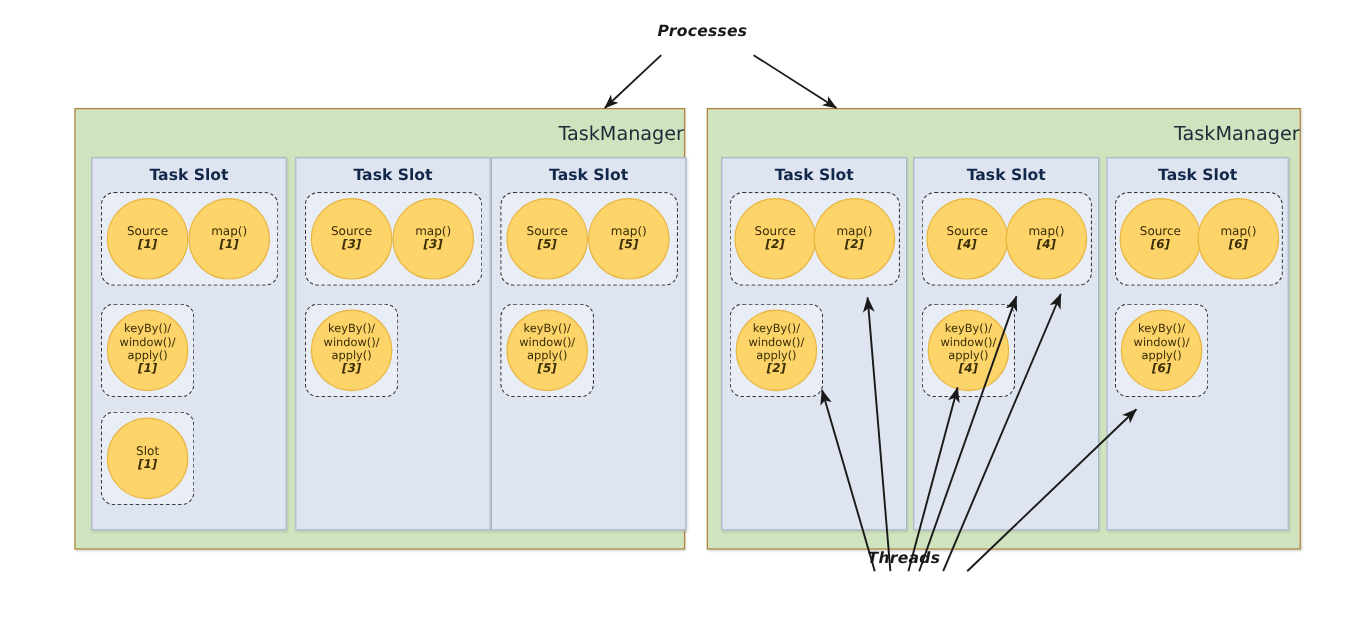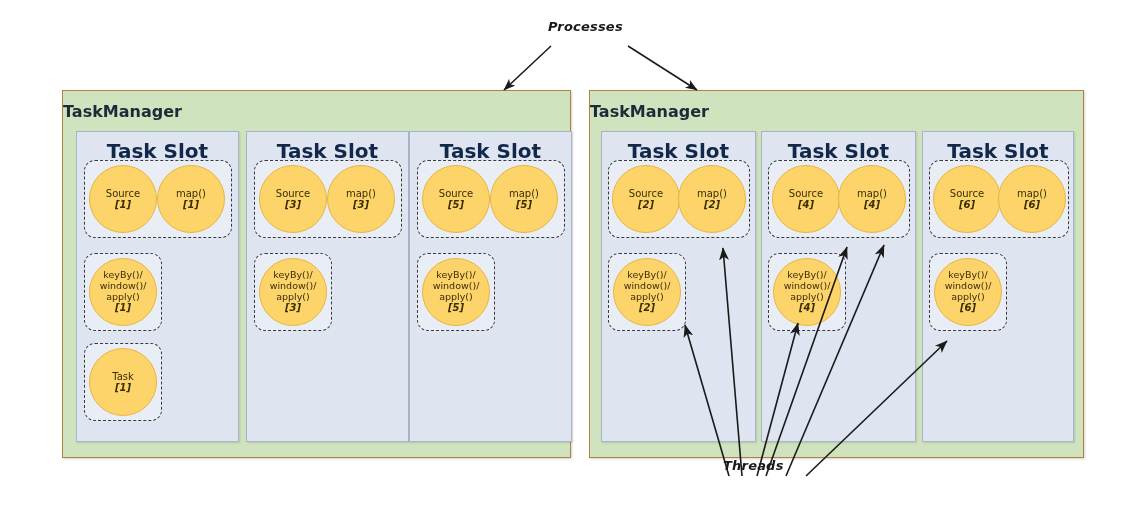--- a/index.html
+++ b/index.html
@@ -28,35 +28,35 @@
   .taskmanager{
     position:absolute;
     background:#cfe3bf;
     border:1px solid #b2813c;
     box-sizing:border-box;
     box-shadow:1px 1px 2px rgba(0,0,0,.18);
     z-index:2;
   }
   .tm-title{
     position:absolute;left:0;right:0;top:11px;
-    text-align:left;font-size:16px;color:#1e2a38;
-    font-weight:bold;
+    text-align:right;font-size:16px;color:#1e2a38;
+    font-weight:normal;
   }
 
   
   .taskslot{
     position:absolute;top:40px;bottom:15px;
     background:#dfe5f0;
     border:1px solid #a9b4c6;
     box-sizing:border-box;
     box-shadow:1px 1px 2px rgba(0,0,0,.13);
   }
   .slot-title{
     position:absolute;left:0;right:0;top:7px;
-    text-align:center;font-size:20px;font-weight:bold;color:#12284b;
+    text-align:center;font-size:13px;font-weight:bold;color:#12284b;
   }
 
   
   .chain{
     position:absolute;
     border:1.6px dashed #3a3a3a;
     border-radius:11px;
     background:#e9edf6;
     box-sizing:border-box;
   }
@@ -117,21 +117,21 @@
             <span class="nm">keyBy()/</span>
             <span class="nm">window()/</span>
             <span class="nm">apply()</span>
           </span>
           <span class="sub">[1]</span>
         </div>
       </div>
 
       <div class="chain" style="left:7px;top:211px;width:78px;height:78px;">
         <div class="op" style="left:4px;top:4px;width:68px;height:68px;">
-          <span class="nm">Task</span>
+          <span class="nm">Slot</span>
           <span class="sub">[1]</span>
         </div>
       </div>
     </div>
 
     <div class="taskslot" style="left:183px;width:163px;">
       <div class="slot-title">Task Slot</div>
       <div class="chain" style="left:7px;top:28px;width:148px;height:78px;">
         <div class="op" style="left:4px;top:4px;width:68px;height:68px;">
           <span class="nm">Source</span>

